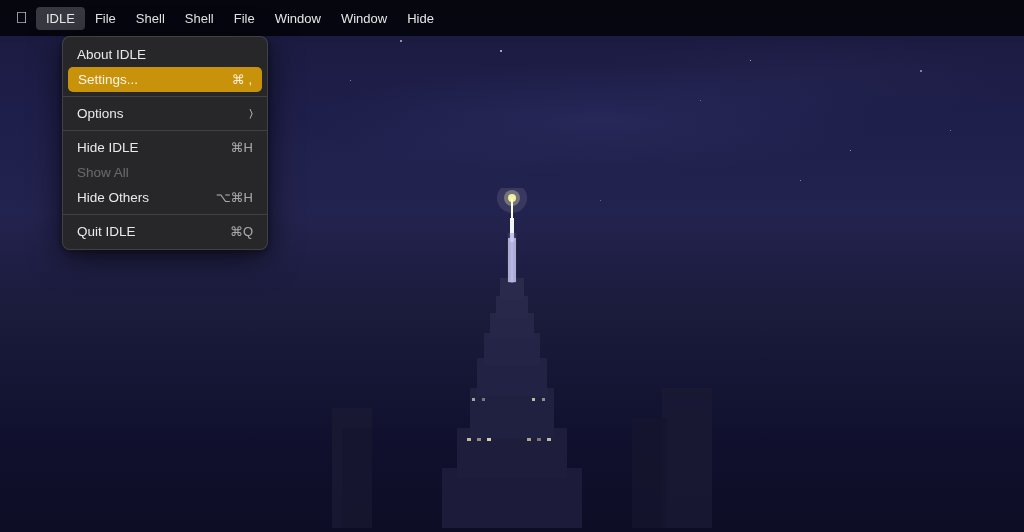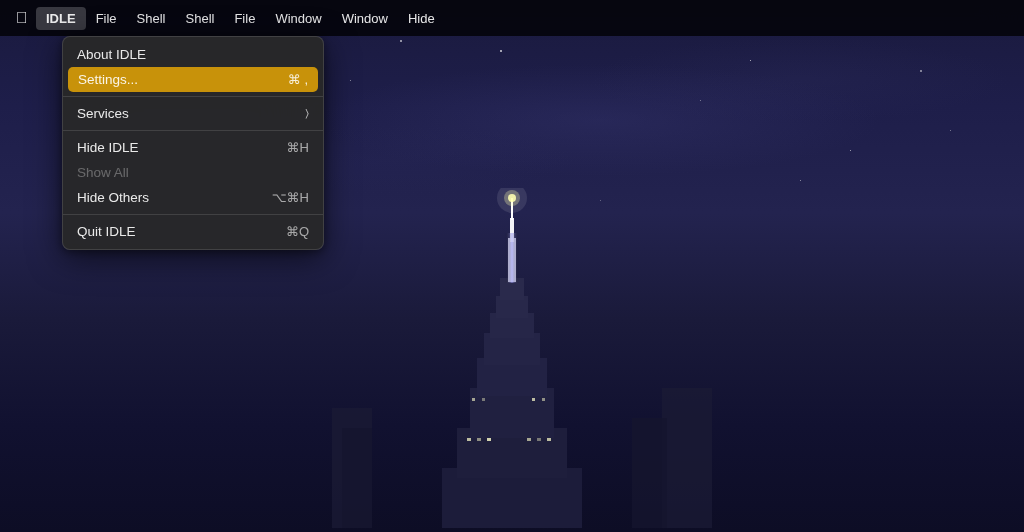--- a/index.html
+++ b/index.html
@@ -62,29 +62,29 @@
       user-select: none;
     }
 
     .menubar-item.apple {
       font-size: 16px;
       padding: 4px 8px;
     }
 
     .menubar-item.idle-active {
       background: rgba(255, 255, 255, 0.2);
-      font-weight: 700;
+      font-weight: 400;
     }
 
     
     .dropdown-menu {
       position: absolute;
       top: 36px;
       left: 62px;
-      width: 262px;
+      width: 206px;
       background: rgba(40, 40, 40, 0.95);
       backdrop-filter: blur(30px);
       border-radius: 8px;
       border: 1px solid rgba(255, 255, 255, 0.12);
       box-shadow: 0 8px 32px rgba(0, 0, 0, 0.6), 0 2px 8px rgba(0, 0, 0, 0.4);
       z-index: 200;
       padding: 5px 0;
     }
 
     .menu-item {
@@ -252,21 +252,21 @@
   </div>
 
   <div class="menu-item highlighted">
     <span class="menu-item-label">Settings...</span>
     <span class="menu-item-shortcut">⌘ ,</span>
   </div>
 
   <div class="menu-separator"></div>
 
   <div class="menu-item">
-    <span class="menu-item-label">Services</span>
+    <span class="menu-item-label">Options</span>
     <span class="menu-item-chevron">〉</span>
   </div>
 
   <div class="menu-separator"></div>
 
   <div class="menu-item">
     <span class="menu-item-label">Hide IDLE</span>
     <span class="menu-item-shortcut">⌘H</span>
   </div>
 

